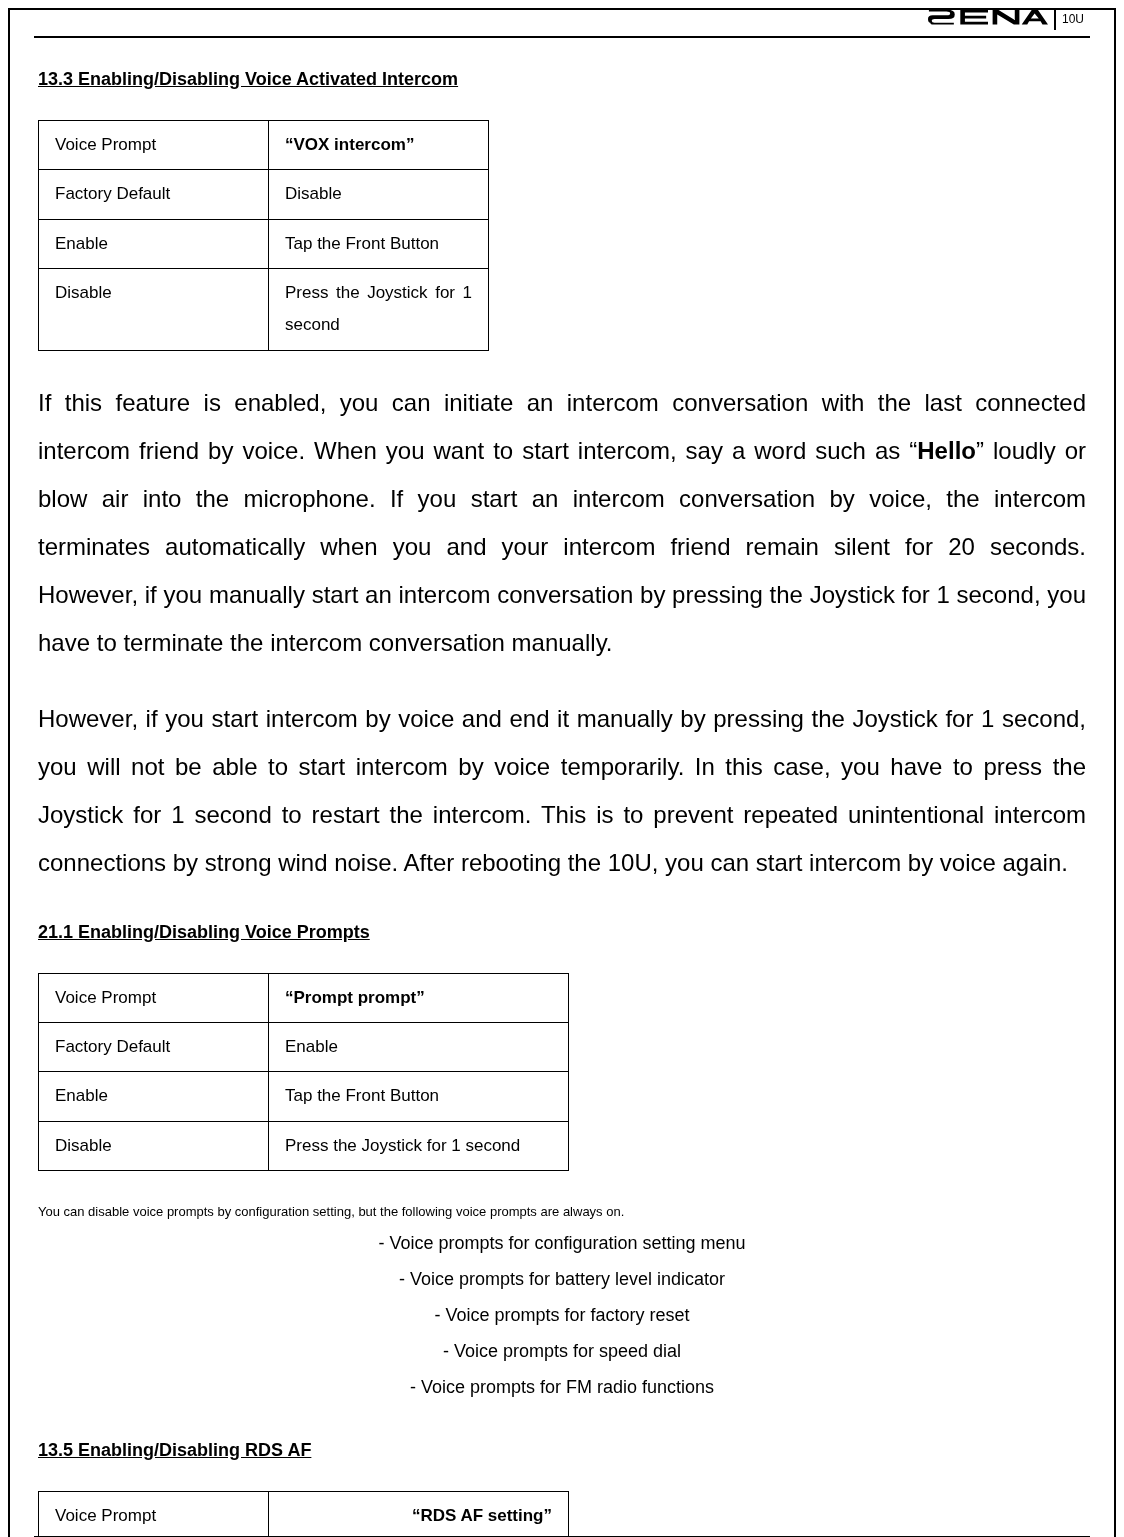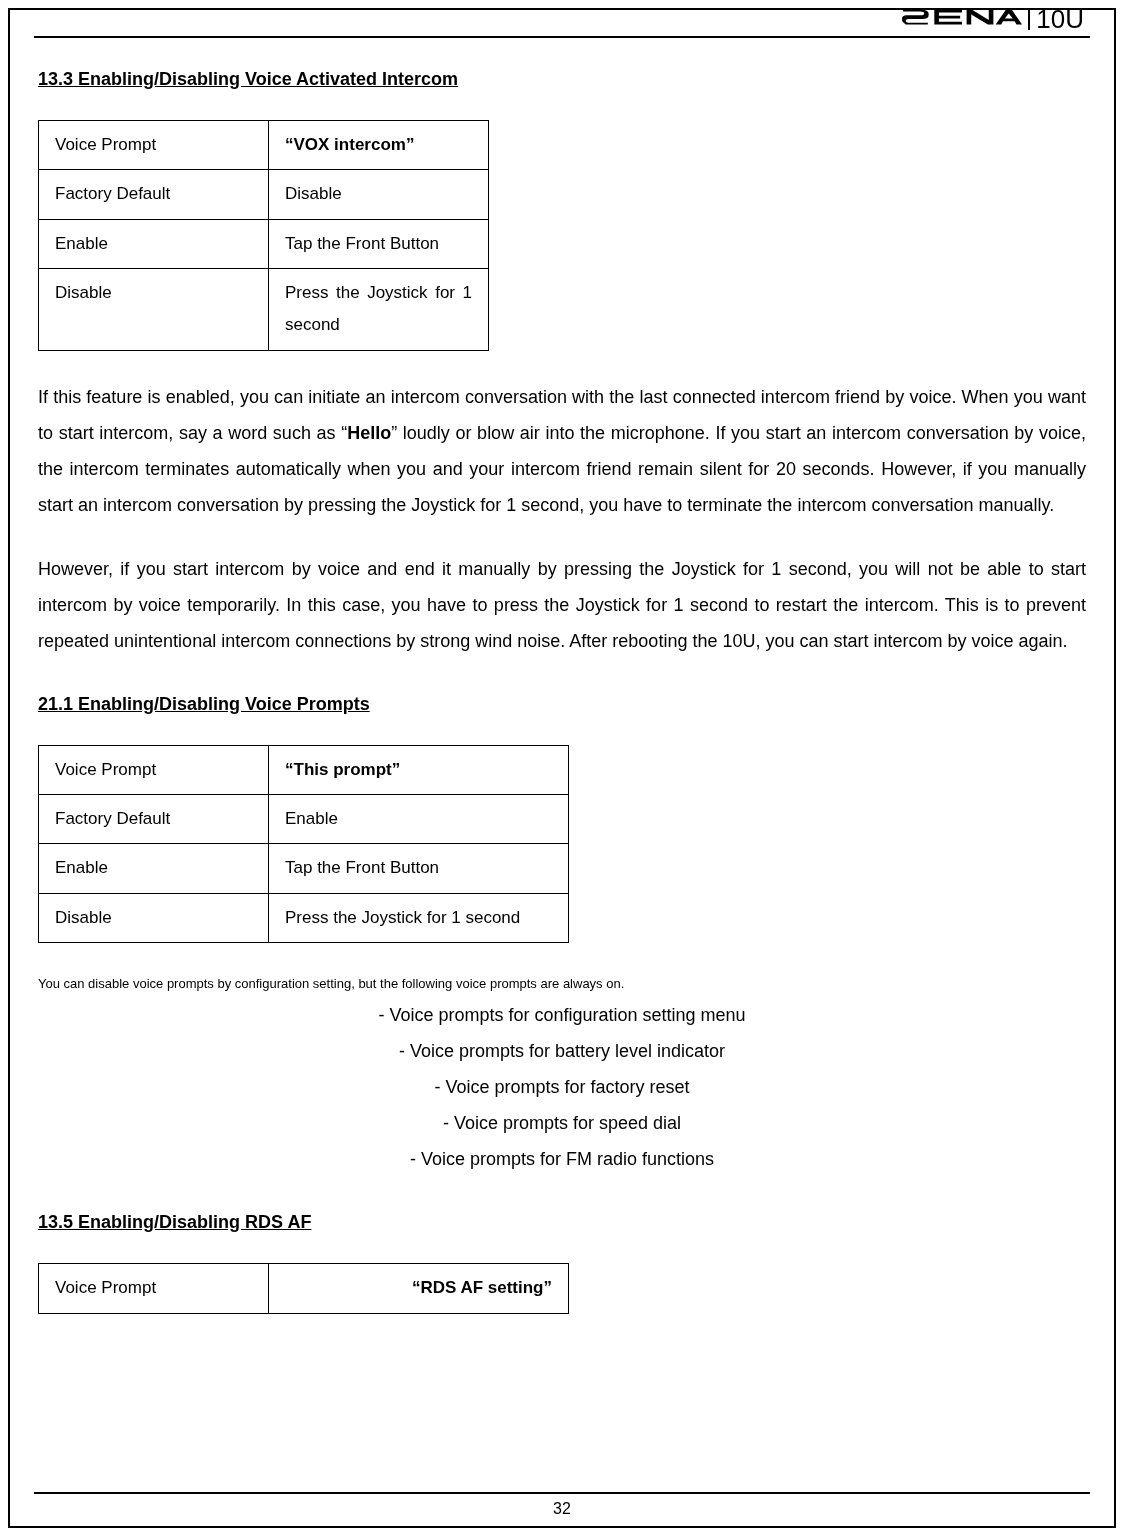--- a/index.html
+++ b/index.html
@@ -27,21 +27,21 @@
     position: absolute;
     right: 0;
     top: -2px;
     display: flex;
     align-items: flex-start;
   }
   .sena-logo svg { height: 22px; width: auto; display: block; }
   .model {
     border-left: 2px solid #000;
     padding: 0 6px;
-    font-size: 26px;
+    font-size: 12px;
     line-height: 22px;
     font-family: Arial, sans-serif;
     margin-left: 6px;
   }
   .content {
     padding: 24px 28px 0 28px;
     font-size: 17.5px;
     line-height: 1.9;
   }
   .section-heading {
@@ -62,21 +62,21 @@
     text-align: left;
   }
   table.spec .label-col { width: 230px; }
   .t1 .val-col { width: 220px; }
   .t2 .val-col { width: 300px; }
   .t3 .val-col { width: 300px; text-align: right; }
   .bold { font-weight: bold; }
   p.body {
     text-align: justify;
     margin-bottom: 28px;
-    font-size: 18px;
+    font-size: 24px;
     line-height: 2.0;
   }
   .list-intro {
     font-size: 13px;
     line-height: 2.0;
     margin-bottom: 0;
   }
   .dash-list {
     font-size: 18px;
     line-height: 2.0;
@@ -150,21 +150,21 @@
     </p>
 
     <p class="body">However, if you start intercom by voice and end it manually by pressing the Joystick for 1 second, you will not be able to start intercom by voice temporarily. In this case, you have to press the Joystick for 1 second to restart the intercom. This is to prevent repeated unintentional intercom connections by strong wind noise. After rebooting the 10U, you can start intercom by voice again.</p>
 
     <div class="section-heading">21.1 Enabling/Disabling Voice Prompts</div>
 
     <table class="spec t2">
       <tbody>
           <tr>
         <td class="label-col">Voice Prompt</td>
-        <td class="val-col bold">“This prompt”</td>
+        <td class="val-col bold">“Prompt prompt”</td>
       </tr>
       <tr>
         <td class="label-col">Factory Default</td>
         <td class="val-col">Enable</td>
       </tr>
       <tr>
         <td class="label-col">Enable</td>
         <td class="val-col">Tap the Front Button</td>
       </tr>
       <tr>

